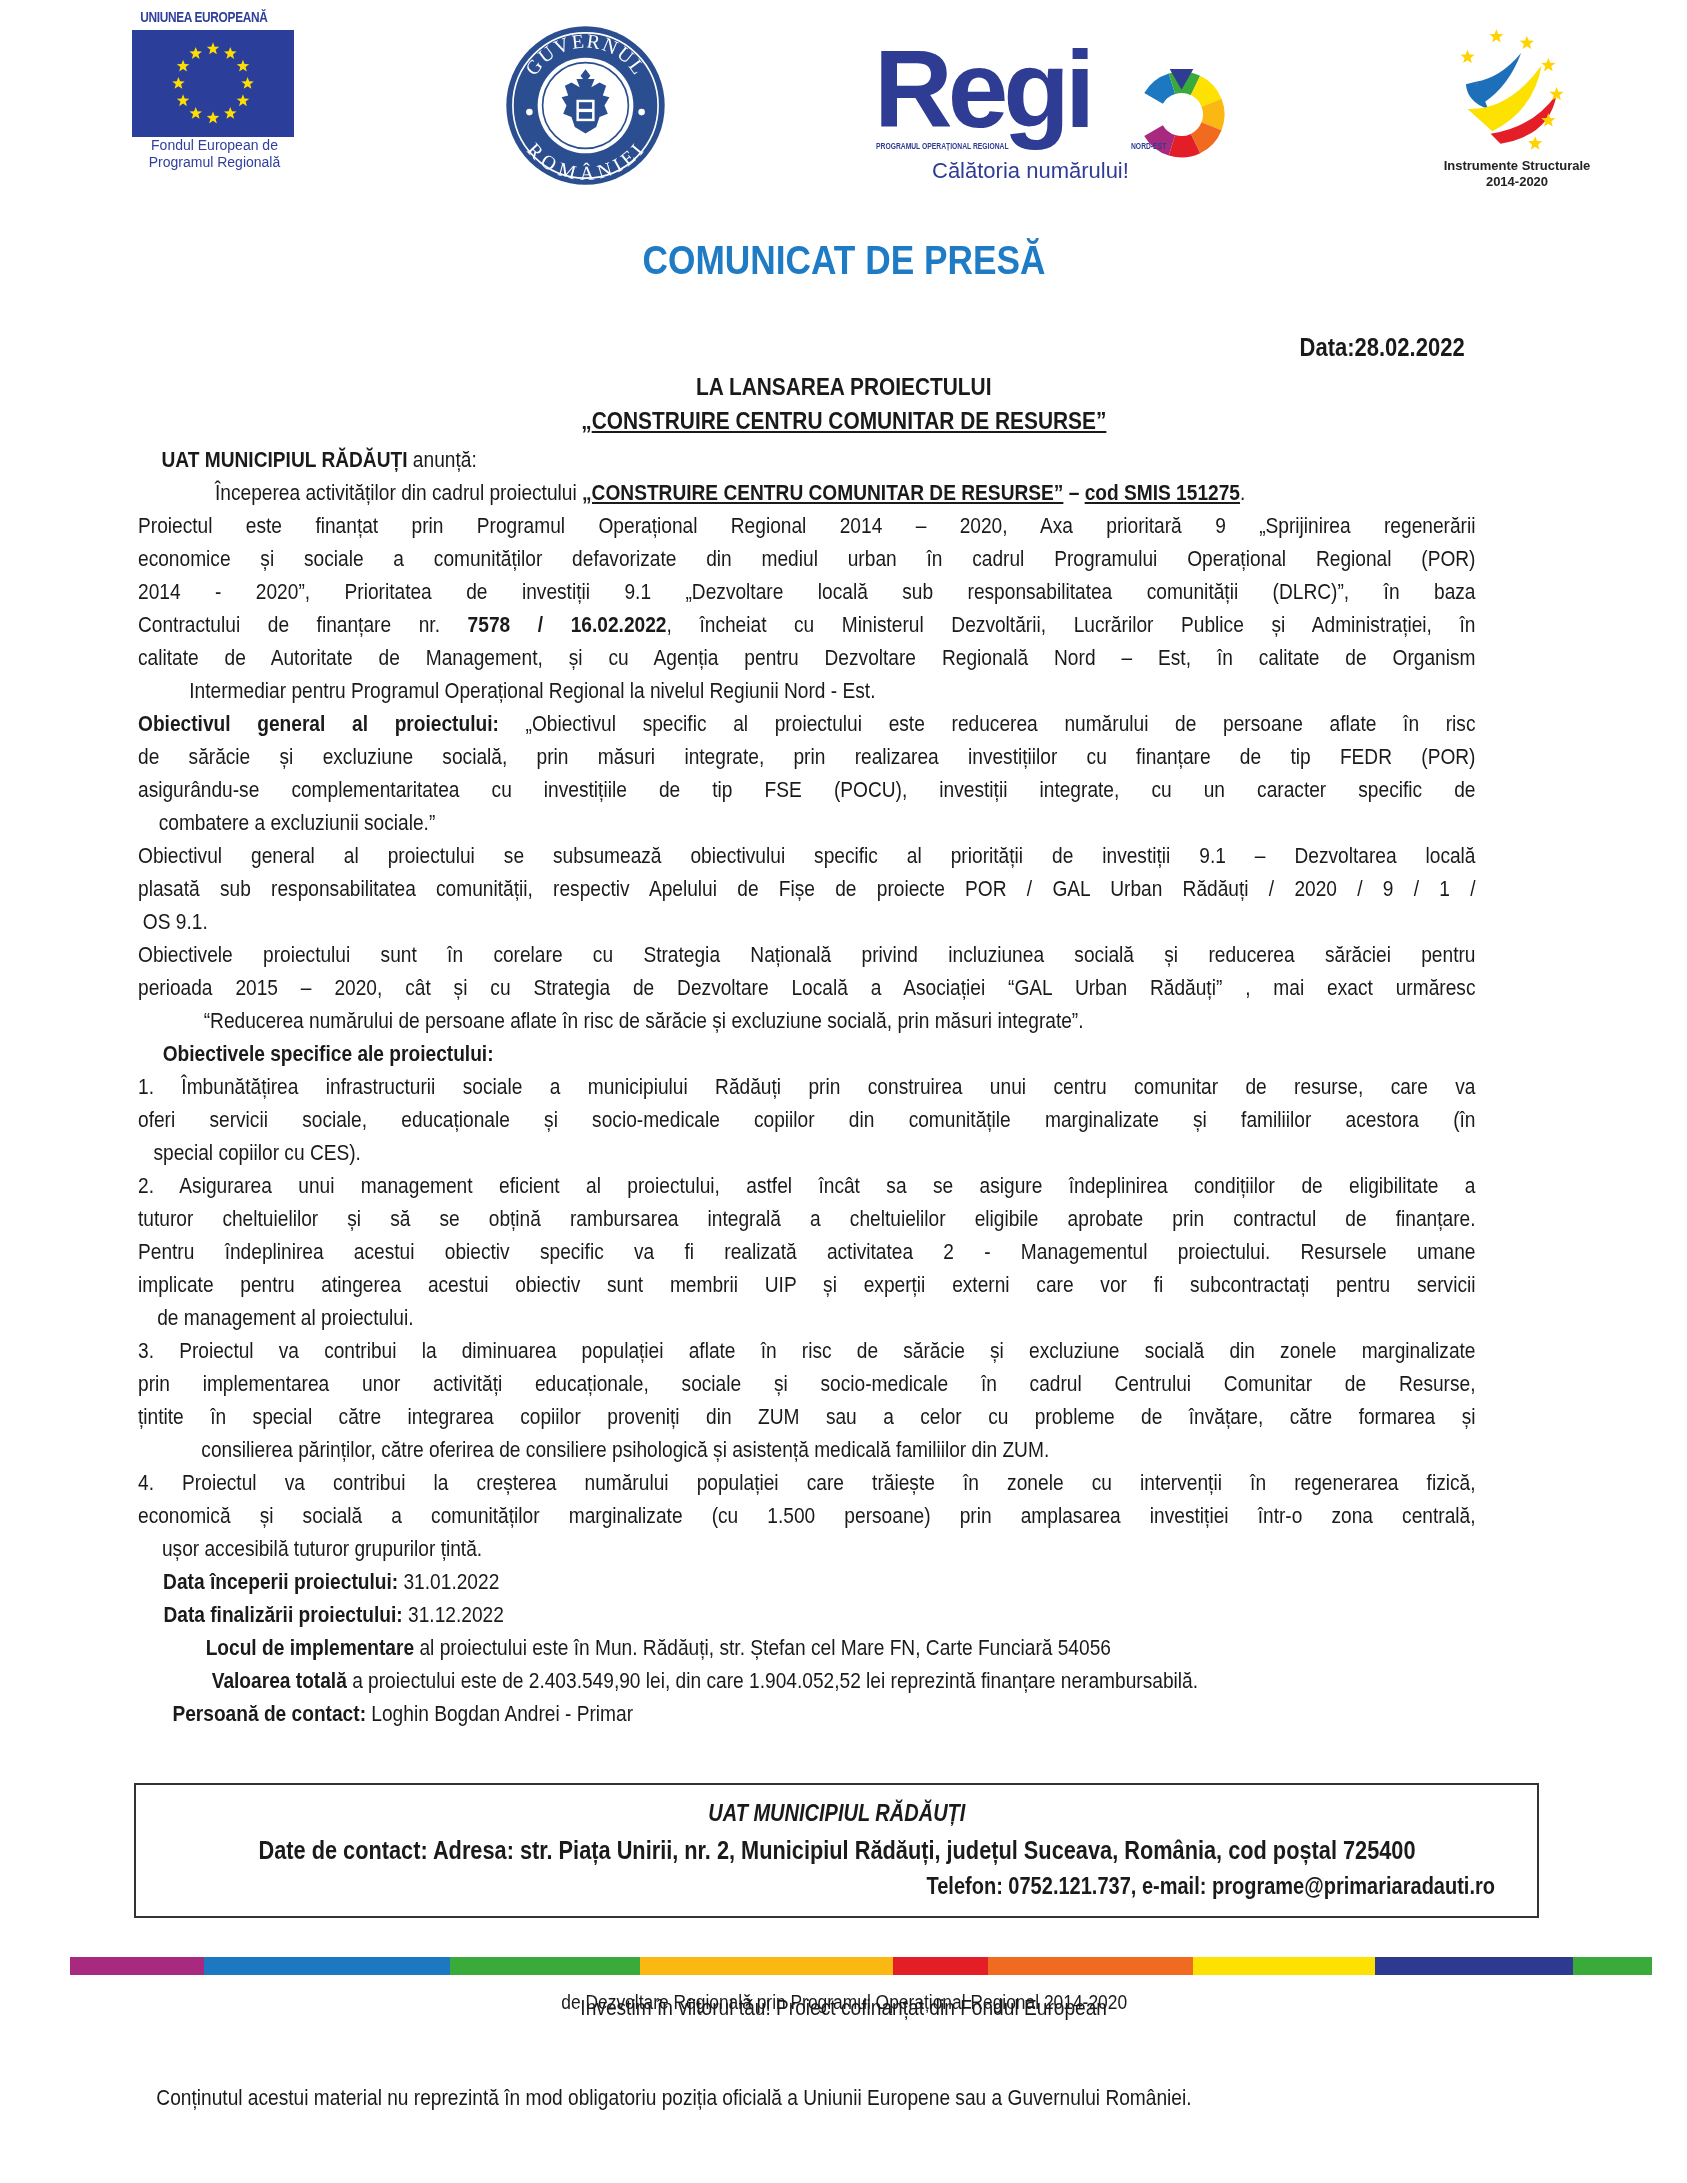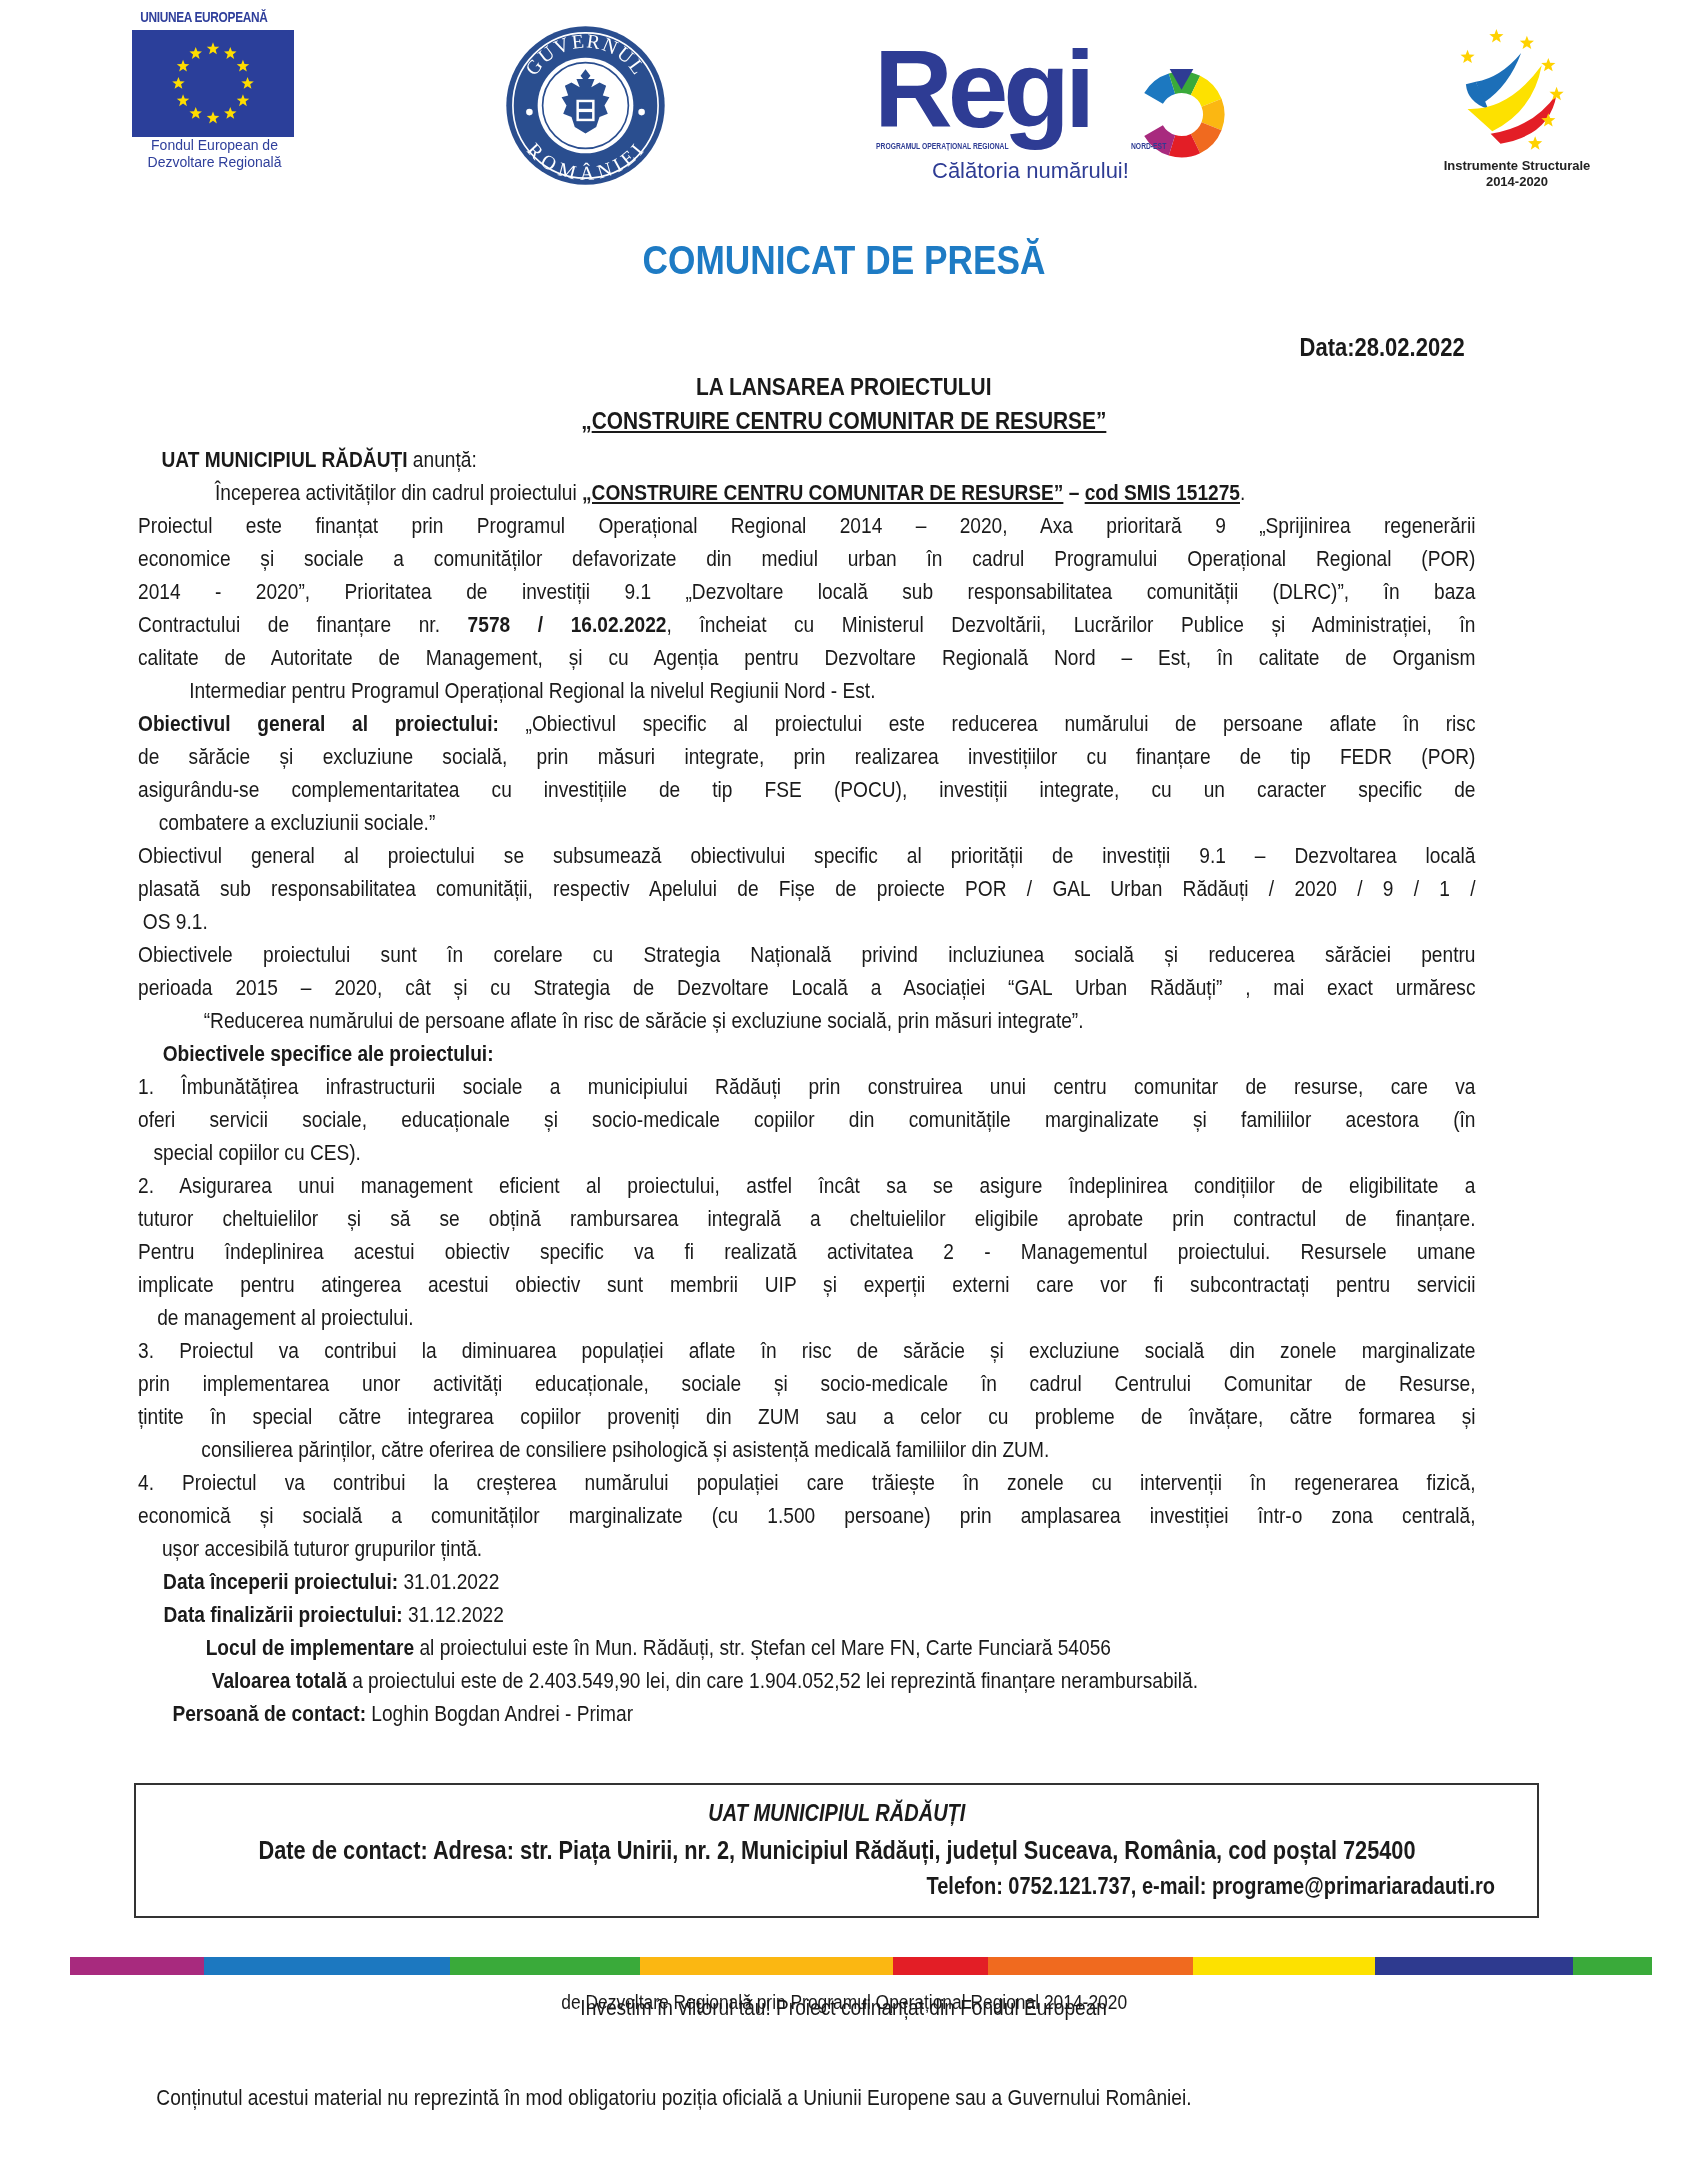--- a/index.html
+++ b/index.html
@@ -71,21 +71,21 @@
           <path d="M77.0 93.4L79.0 98.7L84.6 98.9L80.2 102.4L81.7 107.8L77.0 104.7L72.3 107.8L73.8 102.4L69.4 98.9L75.0 98.7Z"></path>
           <path d="M61.6 78.0L63.6 83.3L69.2 83.5L64.8 87.0L66.3 92.5L61.6 89.4L56.9 92.5L58.4 87.0L54.0 83.5L59.7 83.3Z"></path>
           <path d="M56.0 57.0L58.0 62.3L63.6 62.5L59.2 66.0L60.7 71.5L56.0 68.4L51.3 71.5L52.8 66.0L48.4 62.5L54.0 62.3Z"></path>
           <path d="M61.6 36.0L63.6 41.3L69.2 41.5L64.8 45.0L66.3 50.5L61.6 47.4L56.9 50.5L58.4 45.0L54.0 41.5L59.7 41.3Z"></path>
           <path d="M77.0 20.6L79.0 25.9L84.6 26.2L80.2 29.7L81.7 35.1L77.0 32.0L72.3 35.1L73.8 29.7L69.4 26.2L75.0 25.9Z"></path>
         </g>
     </svg>
   </div>
   <div class="eu-bottom">
     <div>Fondul European de</div>
-    <div>Dezvoltare Regională</div>
+    <div>Programul Regională</div>
   </div>
 </div>
 
 <div class="abs gov-logo">
   <svg width="165" height="165" viewBox="0 0 200 200">
     <circle cx="100" cy="100" r="96" fill="#2a4e8f"></circle>
     <circle cx="100" cy="100" r="88" fill="none" stroke="#ffffff" stroke-width="2"></circle>
     <circle cx="100" cy="100" r="58" fill="#ffffff"></circle>
     <circle cx="100" cy="100" r="52" fill="none" stroke="#2a4e8f" stroke-width="2"></circle>
     <defs>

